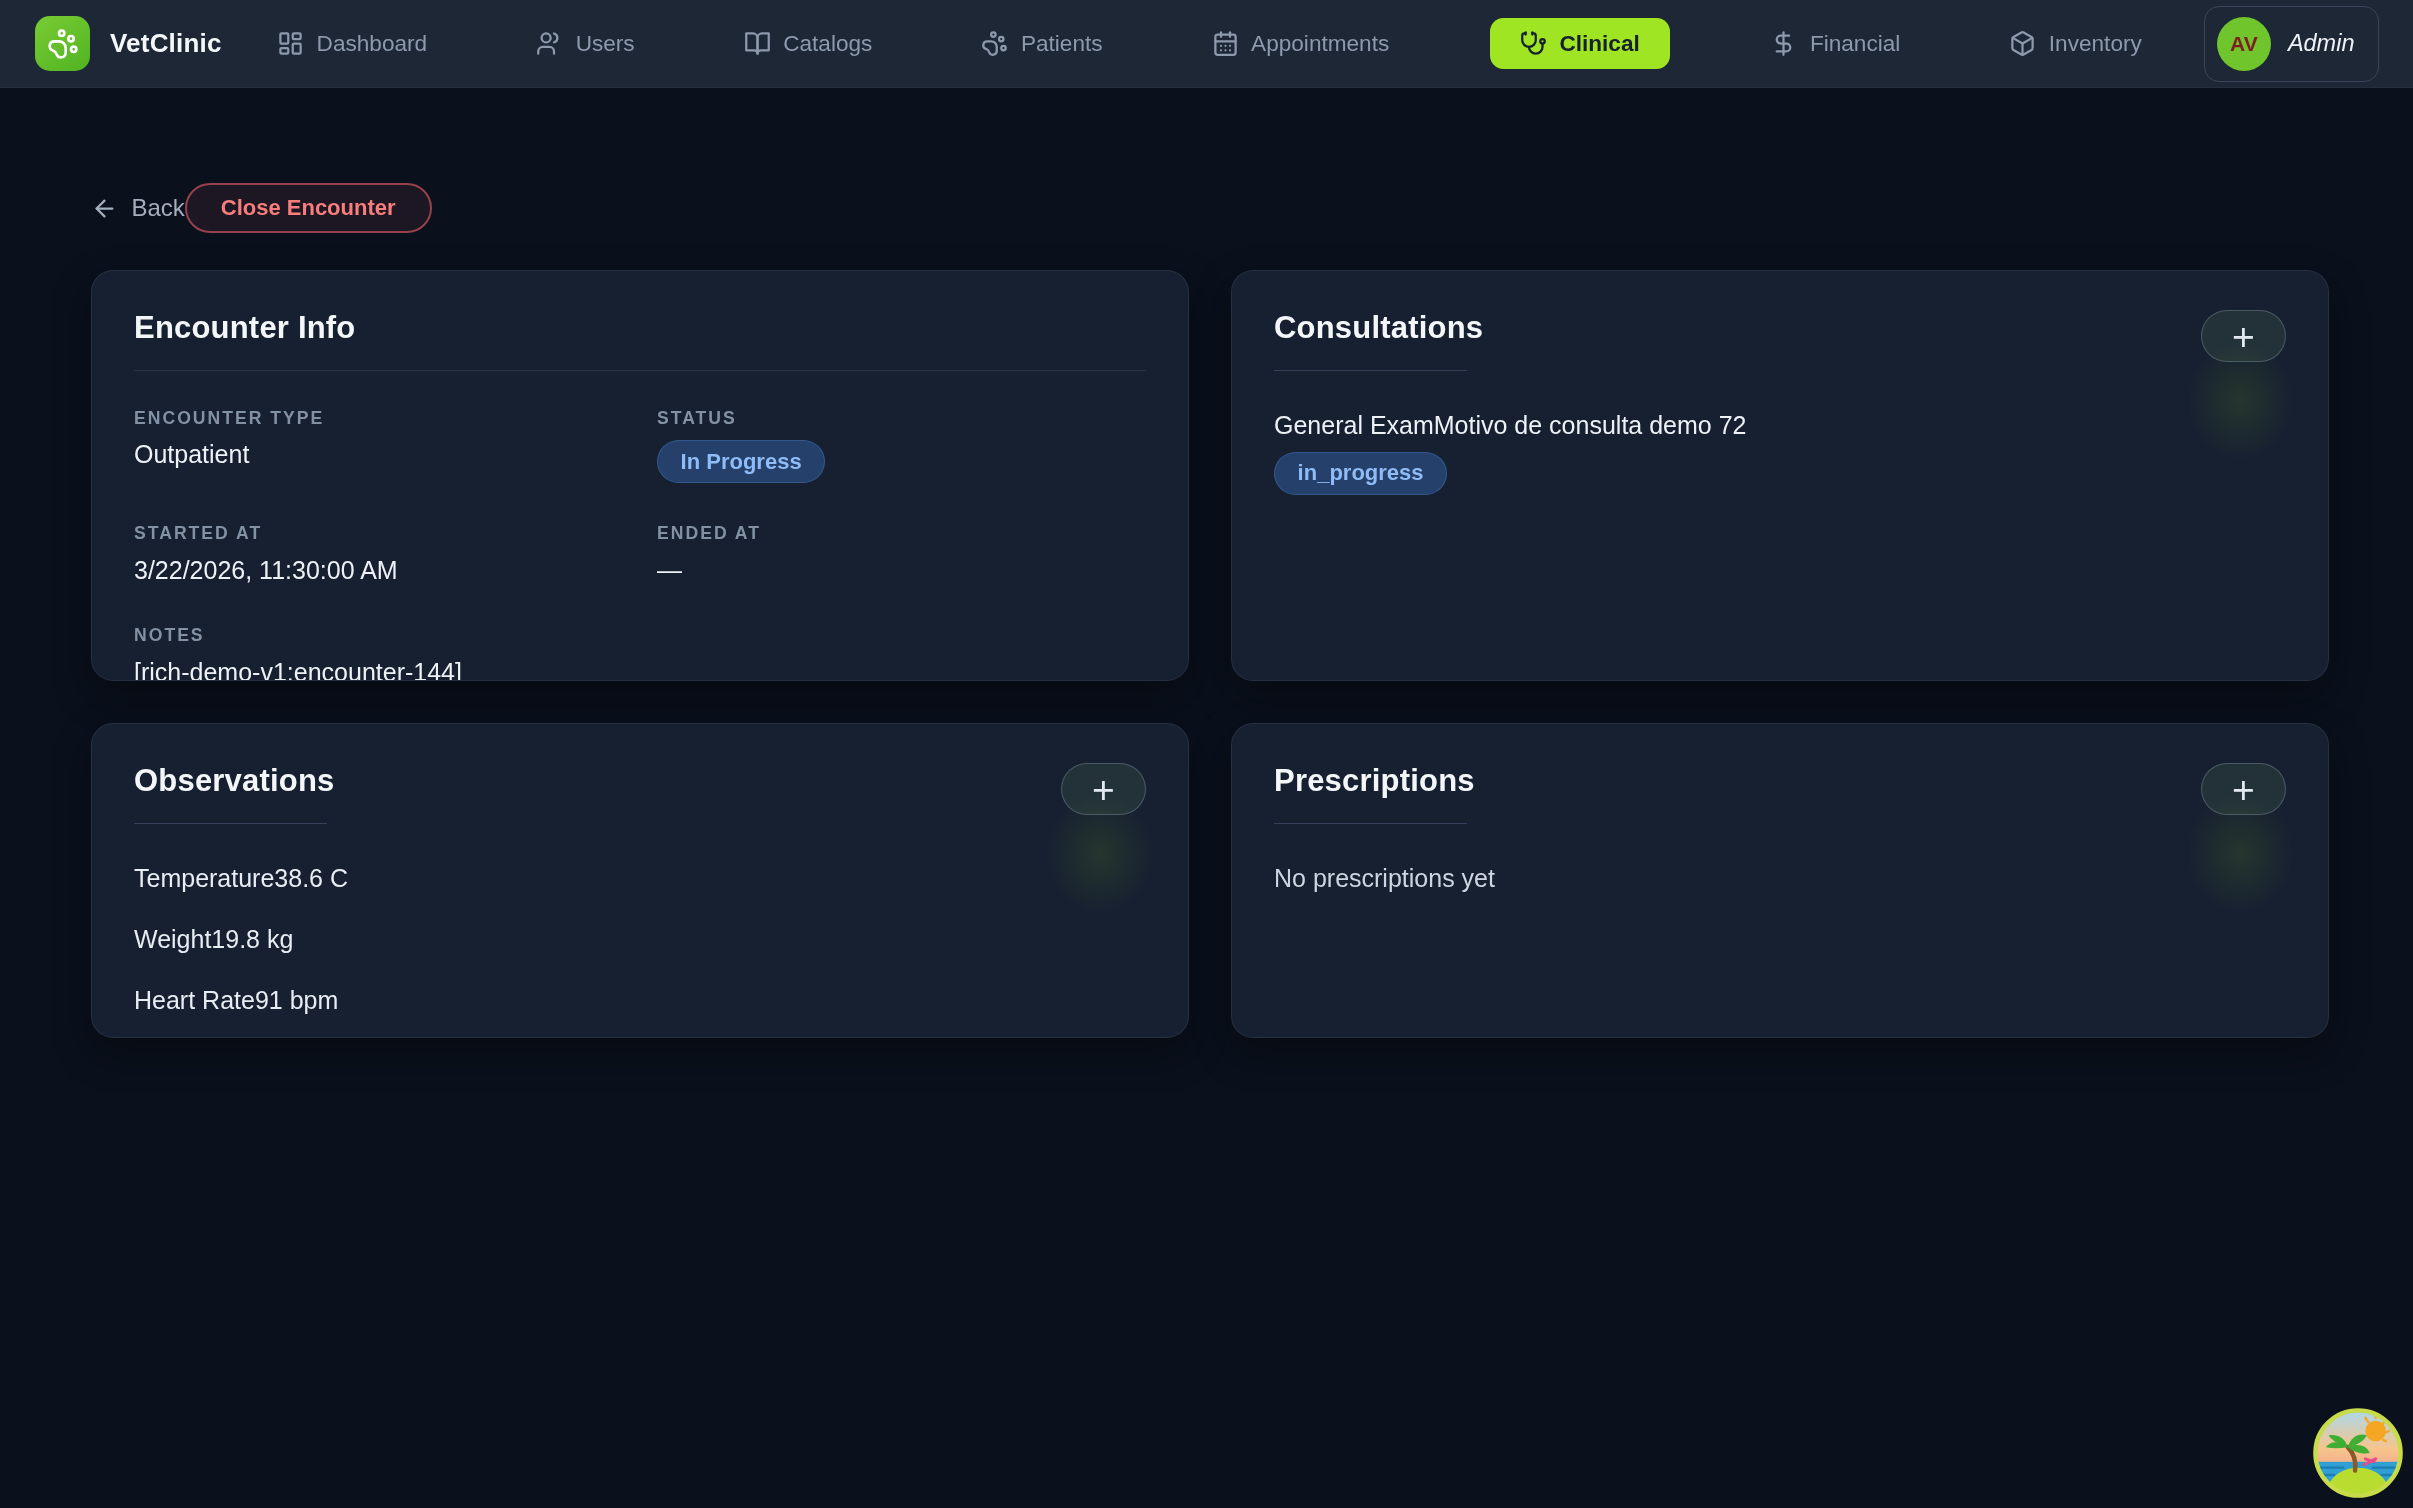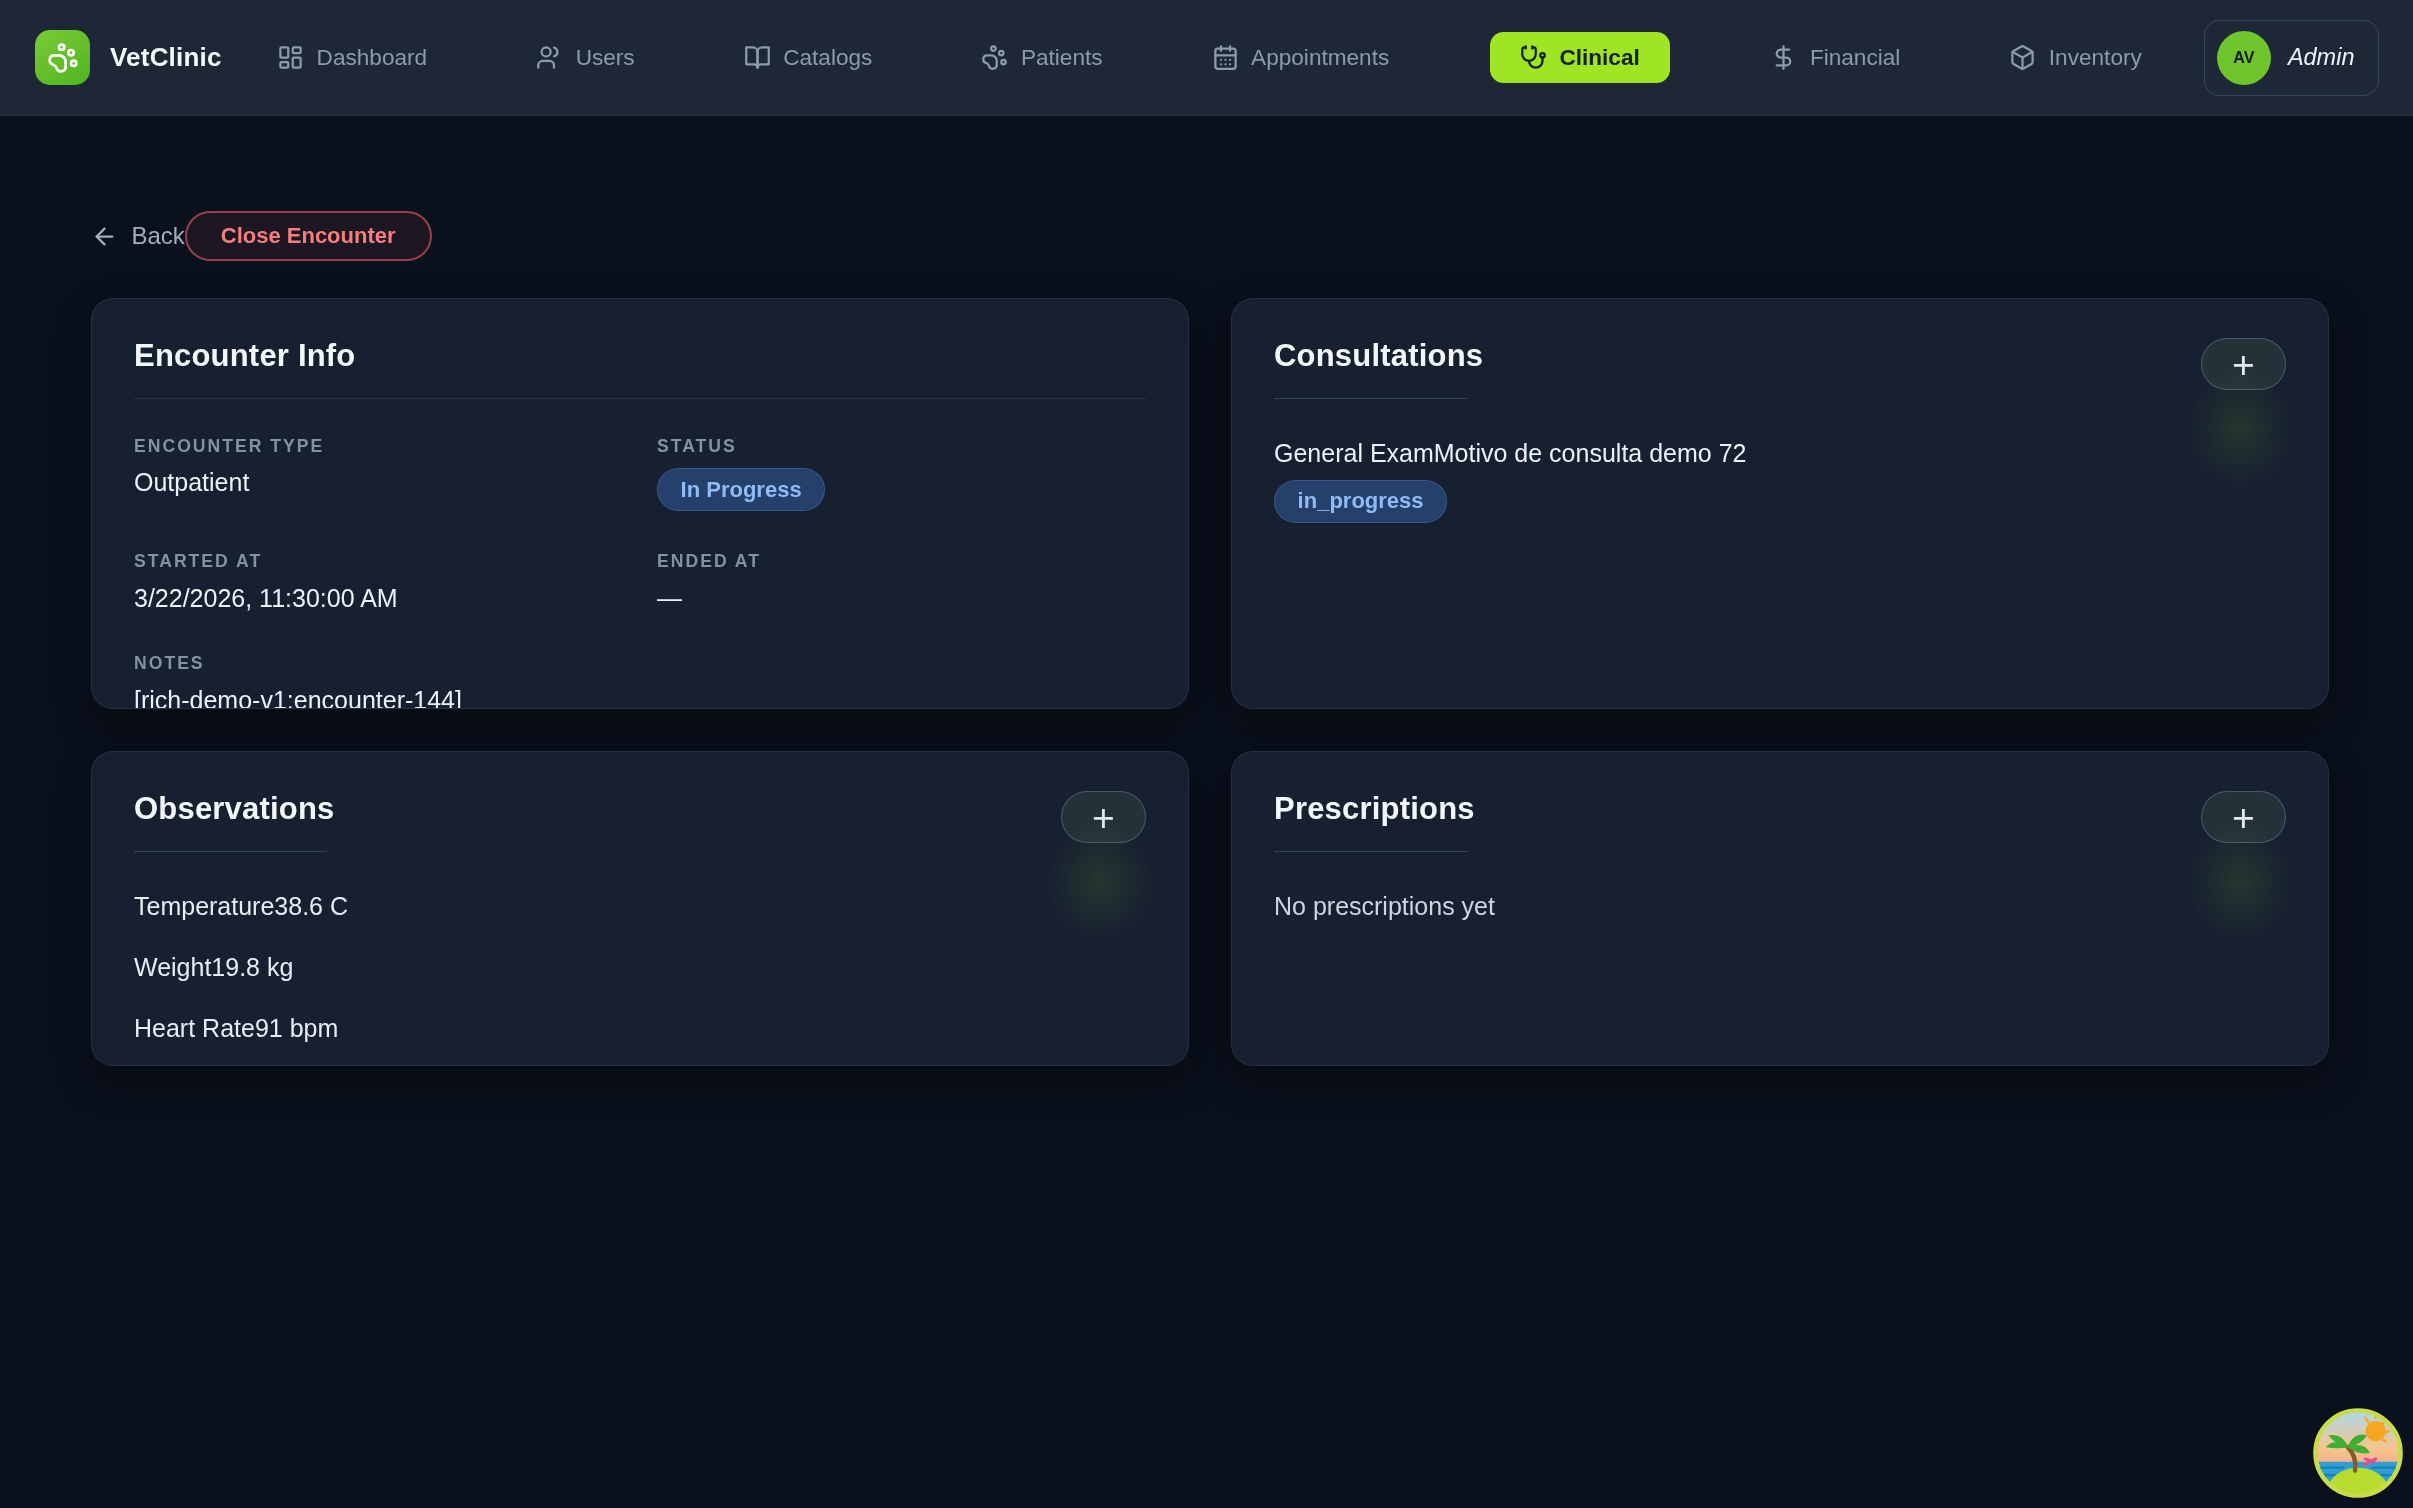--- a/index.html
+++ b/index.html
@@ -6,21 +6,21 @@
   html, body { width: 2413px; height: 1508px; overflow: hidden; }
   body {
     background: #0a101c;
     font-family: "Liberation Sans", "DejaVu Sans", sans-serif;
     color: #e8edf4;
     position: relative;
   }
 
   
   .topnav {
-    height: 116px;
+    height: 88px;
     background: #1d2736;
     border-bottom: 1.7px solid rgba(255,255,255,0.04);
     display: flex;
     align-items: center;
     padding: 0 34px 0 35px;
   }
   .brand { display: flex; align-items: center; gap: 20px; }
   .brand-logo {
     width: 55px; height: 55px; border-radius: 15px;
     background: linear-gradient(145deg, #79cc33, #50b322);
@@ -58,21 +58,21 @@
     display: flex; align-items: center; gap: 17px;
     border: 1.7px solid #39465a;
     border-radius: 15px;
     padding: 10px 23.5px 10px 11.7px;
     cursor: pointer;
   }
   .avatar {
     width: 54px; height: 54px; border-radius: 50%;
     background: #70c42c;
     display: flex; align-items: center; justify-content: center;
-    font-size: 16px; font-weight: 700; color: #0f172a;
+    font-size: 21px; font-weight: 700; color: #7f1d1d;
   }
   .user-chip-label { font-size: 23.5px; color: #eef2f7; font-weight: 500; font-style: italic; }
 
   
   .page { padding: 95px 84px 0 91px; }
   .toolbar { display: flex; align-items: center; justify-content: flex-start; }
   .back-link {
     display: flex; align-items: center; gap: 13.4px;
     color: #a3aebf; font-size: 24px; cursor: pointer;
   }

